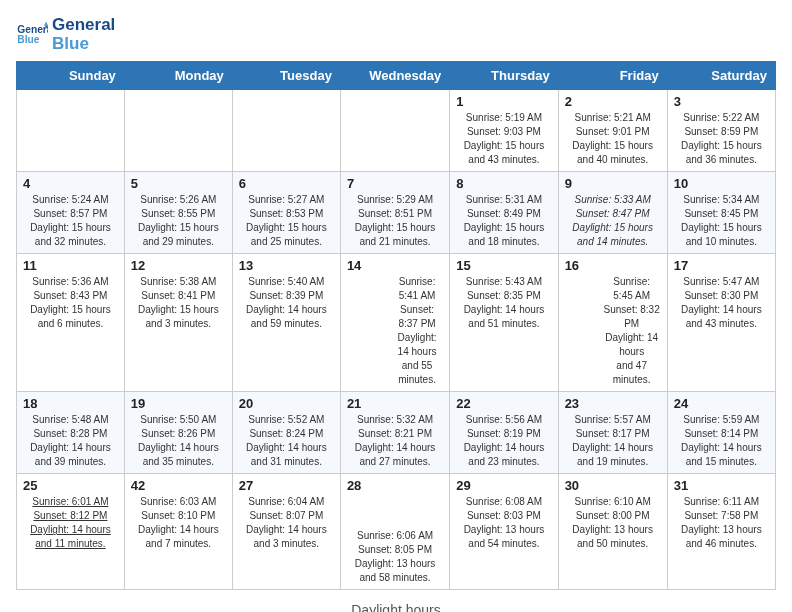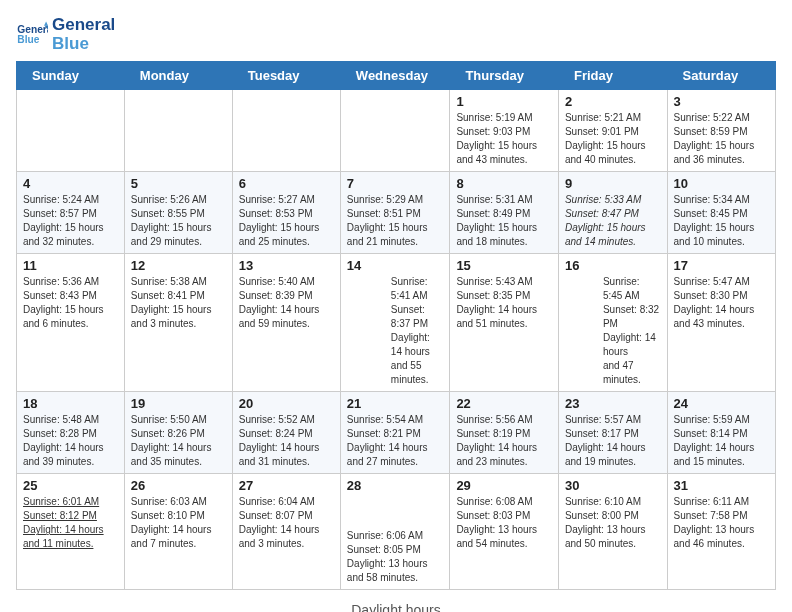--- a/index.html
+++ b/index.html
@@ -39,22 +39,22 @@
       font-weight: bold;
     }
     .calendar-table {
       width: 100%;
       border-collapse: collapse;
       font-size: 10.5px;
     }
     .calendar-table th {
       background-color: #2E75B6;
       color: #fff;
-      text-align: left;
-      padding: 6px 15px;
+      text-align: right;
+      padding: 6px 8px;
       font-size: 13px;
       font-weight: bold;
       border: 1px solid #2E75B6;
     }
     .calendar-table td {
       border: 1px solid #ccc;
       vertical-align: top;
       padding: 4px 6px;
       width: 110px;
       min-height: 80px;
@@ -68,20 +68,21 @@
       font-size: 13px;
       font-weight: bold;
       display: block;
       margin-bottom: 2px;
       color: #222;
     }
     .day-info {
       font-size: 10px;
       line-height: 1.4;
       color: #333;
+      text-align: center;
     }
     .empty-cell {
       background: #fff !important;
     }
     .footer-note {
       margin-top: 6px;
       font-size: 14px;
       color: #555;
     }
     .footer-area {
@@ -267,21 +268,21 @@
         </td>
         <td>
           <span class="day-number">20</span>
           <div class="day-info" style="white-space: pre-line;">Sunrise: 5:52 AM
 Sunset: 8:24 PM
 Daylight: 14 hours
 and 31 minutes.</div>
         </td>
         <td>
           <span class="day-number">21</span>
-          <div class="day-info" style="white-space: pre-line;">Sunrise: 5:54 AM
+          <div class="day-info" style="white-space: pre-line;">Sunrise: 5:32 AM
 Sunset: 8:21 PM
 Daylight: 14 hours
 and 27 minutes.</div>
         </td>
         <td>
           <span class="day-number">22</span>
           <div class="day-info" style="white-space: pre-line;">Sunrise: 5:56 AM
 Sunset: 8:19 PM
 Daylight: 14 hours
 and 23 minutes.</div>
@@ -303,21 +304,21 @@
       </tr>
       <tr>
         <td>
           <span class="day-number">25</span>
           <div class="day-info" style="white-space: pre-line; text-decoration: underline;">Sunrise: 6:01 AM
 Sunset: 8:12 PM
 Daylight: 14 hours
 and 11 minutes.</div>
         </td>
         <td>
-          <span class="day-number">26</span>
+          <span class="day-number">42</span>
           <div class="day-info" style="white-space: pre-line;">Sunrise: 6:03 AM
 Sunset: 8:10 PM
 Daylight: 14 hours
 and 7 minutes.</div>
         </td>
         <td>
           <span class="day-number">27</span>
           <div class="day-info" style="white-space: pre-line;">Sunrise: 6:04 AM
 Sunset: 8:07 PM
 Daylight: 14 hours

